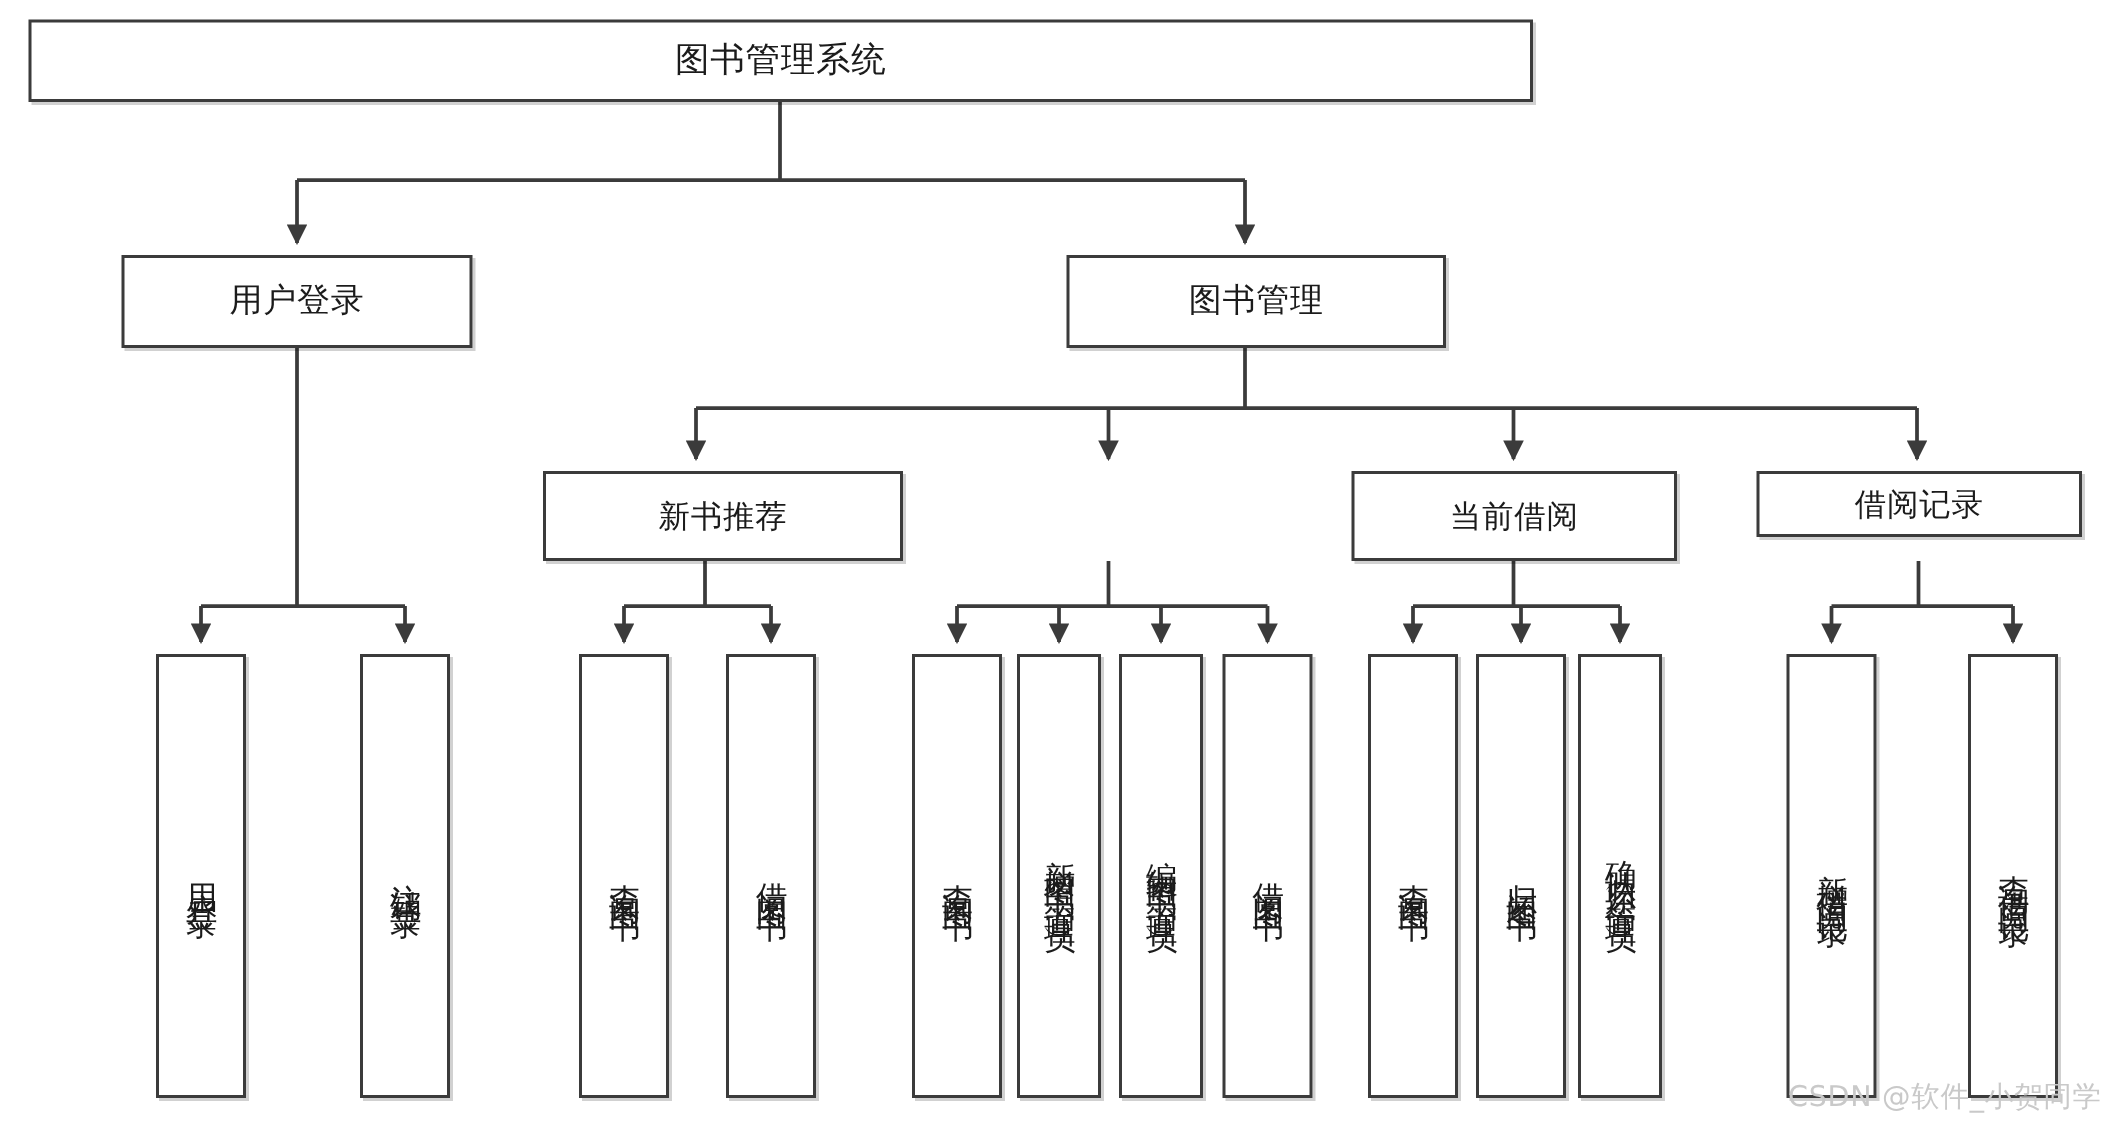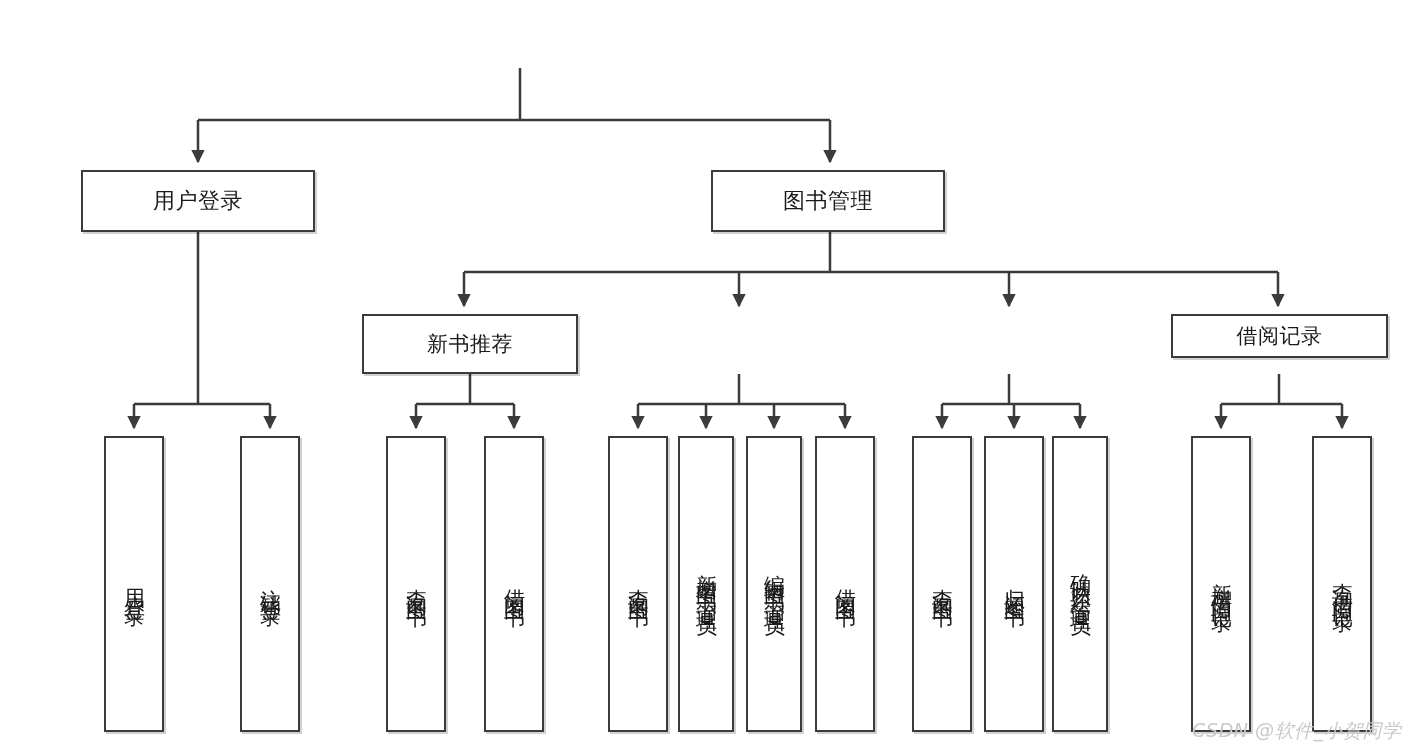--- a/index.html
+++ b/index.html
@@ -116,30 +116,36 @@
       <path d="M 1014 404 L 1014 428" marker-end="url(#arrow)"></path>
       <path d="M 1080 404 L 1080 428" marker-end="url(#arrow)"></path>
 
       <path d="M 1279 374 L 1279 404"></path>
       <path d="M 1221 404 L 1342 404"></path>
       <path d="M 1221 404 L 1221 428" marker-end="url(#arrow)"></path>
       <path d="M 1342 404 L 1342 428" marker-end="url(#arrow)"></path>
     </g>
   </svg>
 
+  <div class="node root" style="left:19px; top:13px; width:1003px; height:55px;">
+    <span class="label">图书管理系统</span>
+  </div>
 
   <div class="node l2" style="left:81px; top:170px; width:234px; height:62px;">
     <span class="label">用户登录</span>
   </div>
-  <div class="node l2" style="left:711px; top:170px; width:234px; height:62px;">
+  <div class="node l2" style="left:711px; top:170px; width:253px; height:62px;">
     <span class="label">图书管理</span>
   </div>
 
-  <div class="node l3" style="left:362px; top:314px; width:216px; height:60px;">
+  <div class="node l3" style="left:362px; top:314px; width:240px; height:60px;">
     <span class="label">新书推荐</span>
+  </div>
+  <div class="node l3" style="left:901px; top:314px; width:217px; height:60px;">
+    <span class="label">当前借阅</span>
   </div>
   <div class="node l3" style="left:1171px; top:314px; width:217px; height:44px;">
     <span class="label">借阅记录</span>
   </div>
 
   <div class="node leaf" style="left:104px; top:436px; width:60px; height:296px;">
     <span class="label">用户登录</span>
   </div>
   <div class="node leaf" style="left:240px; top:436px; width:60px; height:296px;">
     <span class="label">注销登录</span>
@@ -175,15 +181,15 @@
     <span class="label">确认归还（管理员）</span>
   </div>
 
   <div class="node leaf" style="left:1191px; top:436px; width:60px; height:296px;">
     <span class="label">新增借阅记录</span>
   </div>
   <div class="node leaf" style="left:1312px; top:436px; width:60px; height:296px;">
     <span class="label">查询借阅记录</span>
   </div>
 
-  <div class="watermark" style="left:1192px; top:718px;font-style:italic;">CSDN @软件_小贺同学</div>
+  <div class="watermark" style="left:1192px; top:718px;">CSDN @软件_小贺同学</div>
 
 </div>
 
 </body></html>

